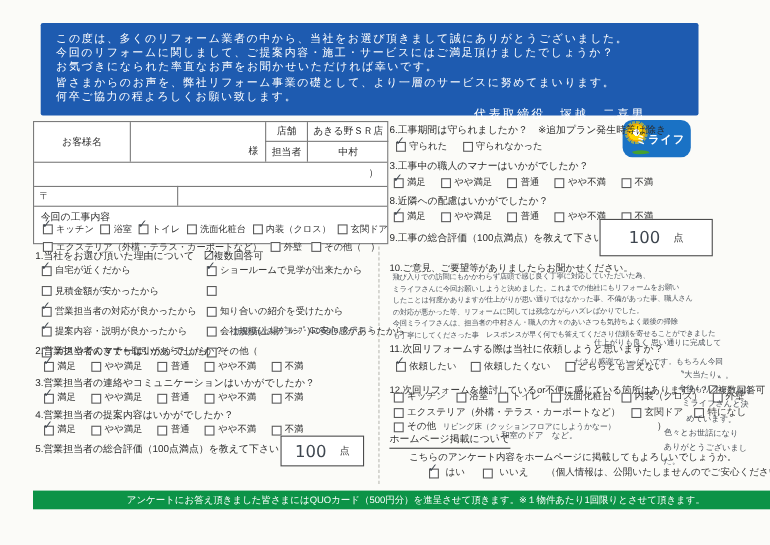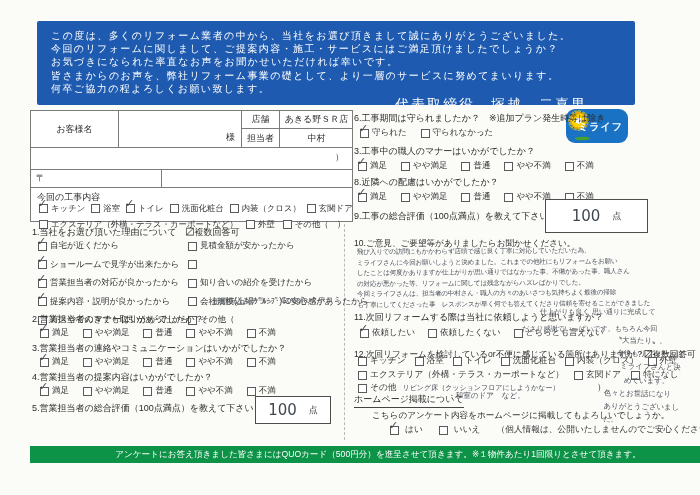--- a/index.html
+++ b/index.html
@@ -10,21 +10,21 @@
   }
   .abs{position:absolute;}
   b{font-weight:normal;}
   
   .blue-box{
     background:#1e5bb0;color:#fff;border-radius:2px;
     font-family:"Liberation Serif","DejaVu Serif",serif;
     padding:8px 14px;box-sizing:border-box;
   }
   .g-line{font-size:10px;line-height:13.2px;letter-spacing:1.4px;white-space:nowrap;}
-  .g-sig{font-size:14px;letter-spacing:2px;text-align:right;padding-right:34px;margin-top:1px;}
+  .g-sig{font-size:11px;letter-spacing:2px;text-align:right;padding-right:34px;margin-top:1px;}
   
   .ctable{background:#fff;border:1px solid #7b7b7b;box-sizing:border-box;}
   .cell{box-sizing:border-box;display:flex;align-items:center;justify-content:center;font-size:9px;}
   .cell.l{justify-content:flex-start;padding-left:5px;}
   .hline{border-top:1px solid #7b7b7b;height:0;}
   .vline{border-left:1px solid #7b7b7b;width:0;}
   
   .q-title{font-size:9px;white-space:nowrap;color:#2b2b2b;}
   .opts{display:flex;align-items:center;white-space:nowrap;font-size:8.5px;color:#333;}
   .opt{display:inline-flex;align-items:center;}
@@ -146,26 +146,26 @@
 
 <div class="abs divider" style="left:344px;top:224px;height:216px;"></div>
 
 <div class="abs q-title" style="left:32px;top:226px;">1.当社をお選び頂いた理由について　〼複数回答可</div>
 <div class="abs grid2" style="left:38px;top:240px;width:306px;">
   <span class="opt">
       <i class="cb checked"></i>
       <b>自宅が近くだから</b>
     </span>
   <span class="opt">
+      <i class="cb checked"></i>
+      <b>ショールームで見学が出来たから</b>
+    </span>
+  <span class="opt">
       <i class="cb"></i>
       <b>見積金額が安かったから</b>
-    </span>
-  <span class="opt">
-      <i class="cb checked"></i>
-      <b>ショールームで見学が出来たから</b>
     </span>
   <span class="opt">
       <i class="cb"></i>
     </span>
   <span class="opt">
       <i class="cb checked"></i>
       <b>営業担当者の対応が良かったから</b>
     </span>
   <span class="opt">
       <i class="cb"></i>

